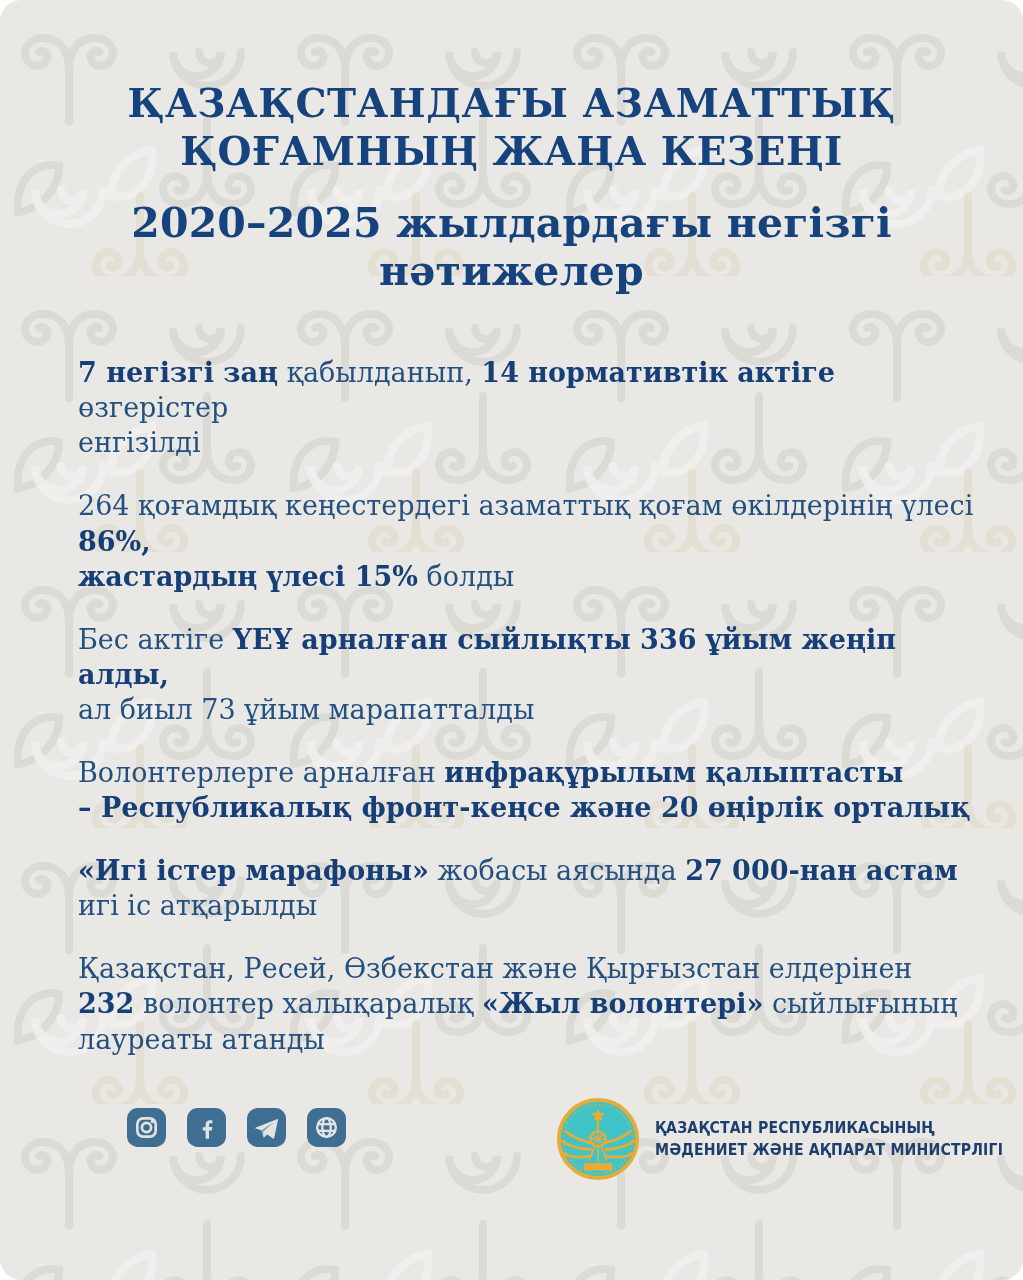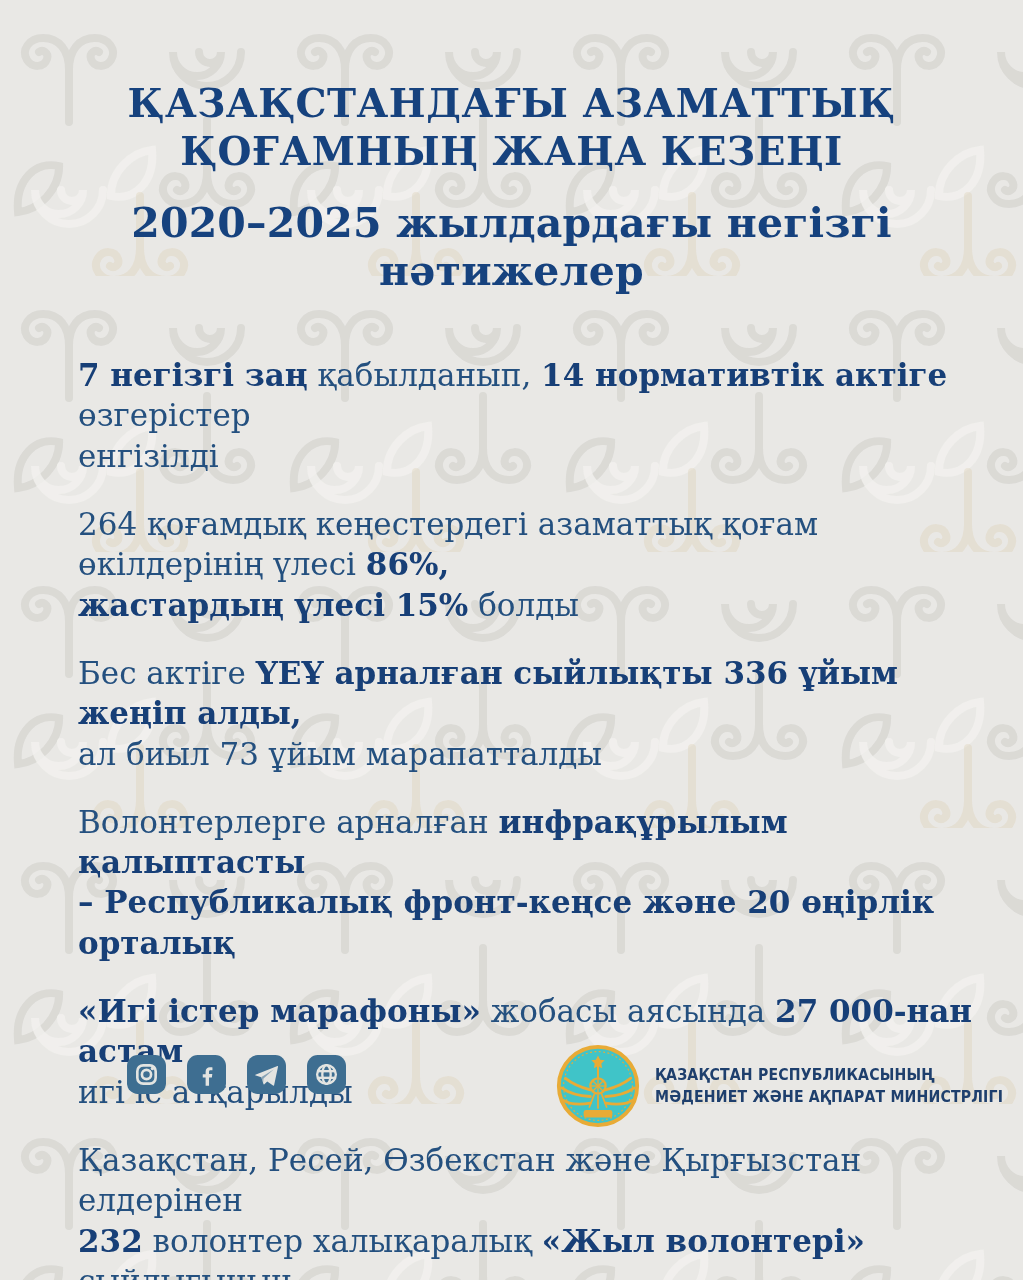--- a/index.html
+++ b/index.html
@@ -2,43 +2,44 @@
 <html lang="kk" style="--background: #e9e8e5; --title-navy: #16427e; --text-navy: #24507f; --icon-blue: #3e6e91; --icon-glyph: #e3e4e1; --emblem-gold: #e8ab36; --emblem-turquoise: #40c4c8;"><head>
 <meta charset="utf-8">
 <style>
   html,body{margin:0;padding:0;}
   .page{
     position:relative;
     width:1023px;height:1280px;
     background:var(--background,#e9e8e5);
     overflow:hidden;
     font-family:"DejaVu Serif", serif;
+    border-radius:21px;
   }
   .bg{position:absolute;left:0;top:0;}
   header{position:relative;text-align:center;padding-top:80px;}
   .title-line{
     font-size:39px;font-weight:bold;
     color:var(--title-navy,#16427e);
     line-height:1.22;letter-spacing:.5px;
   }
   .subtitle{
     margin-top:24px;
     font-size:41px;font-weight:bold;
     color:var(--title-navy,#16427e);
     letter-spacing:.2px;
   }
   main{position:relative;margin:60px 30px 0 78px;width:915px;}
   .item{
     margin:0 0 28px 0;
-    font-size:31px;line-height:1.3;
+    font-size:27px;line-height:1.3;
     color:var(--text-navy,#24507f);
     white-space:pre-line;
   }
   .item b{color:#173f77;}
-  footer{position:absolute;left:0;top:1043px;width:1023px;height:120px;}
+  footer{position:absolute;left:0;top:1096px;width:1023px;height:120px;}
   .social{position:absolute;left:127px;top:12px;display:flex;gap:21px;}
   .social a{display:block;width:39px;height:39px;cursor:pointer;}
   .ministry{position:absolute;left:555px;top:0;display:flex;align-items:center;gap:14px;}
   .ministry-text{
     font-family:"DejaVu Sans", sans-serif;
     font-weight:bold;font-size:16px;line-height:1.38;
     color:#1e3f6d;text-transform:uppercase;letter-spacing:.2px;
     transform:scaleX(.88);transform-origin:left center;
     white-space:nowrap;
   }

